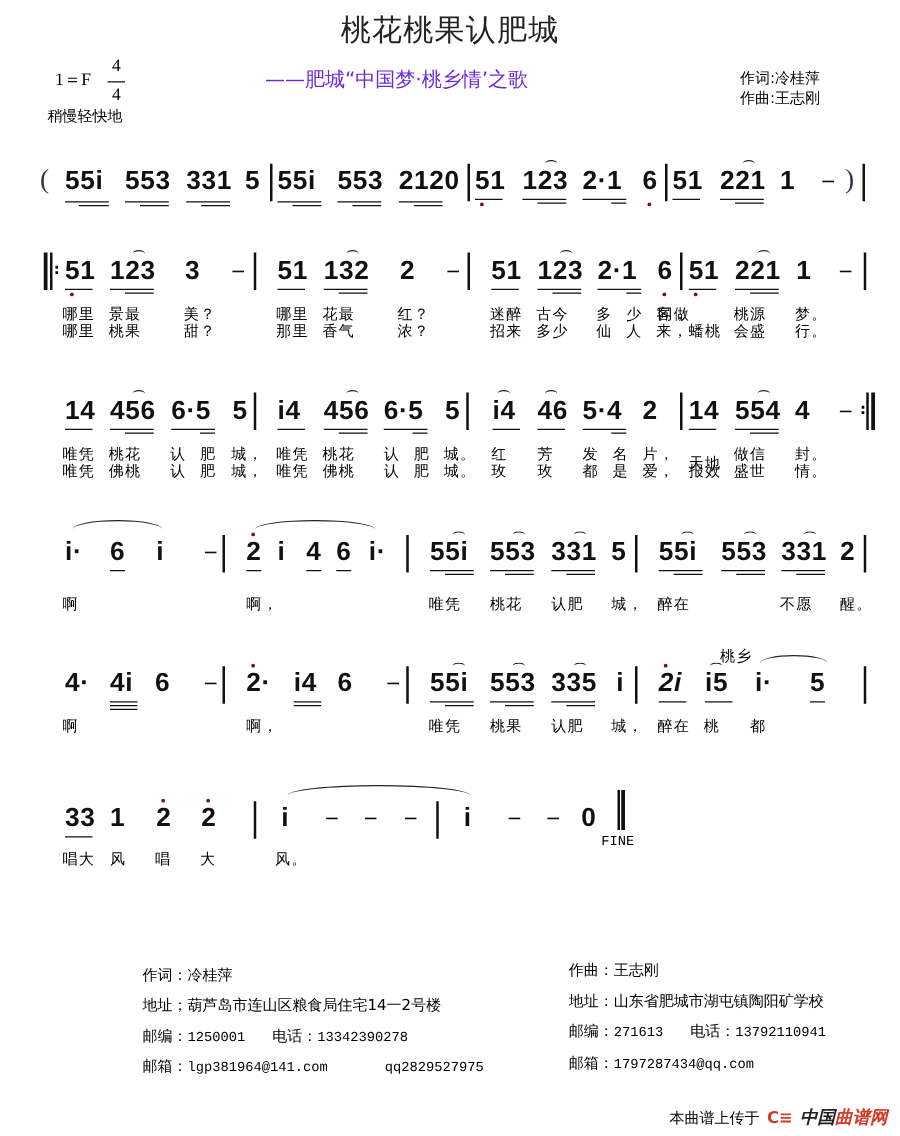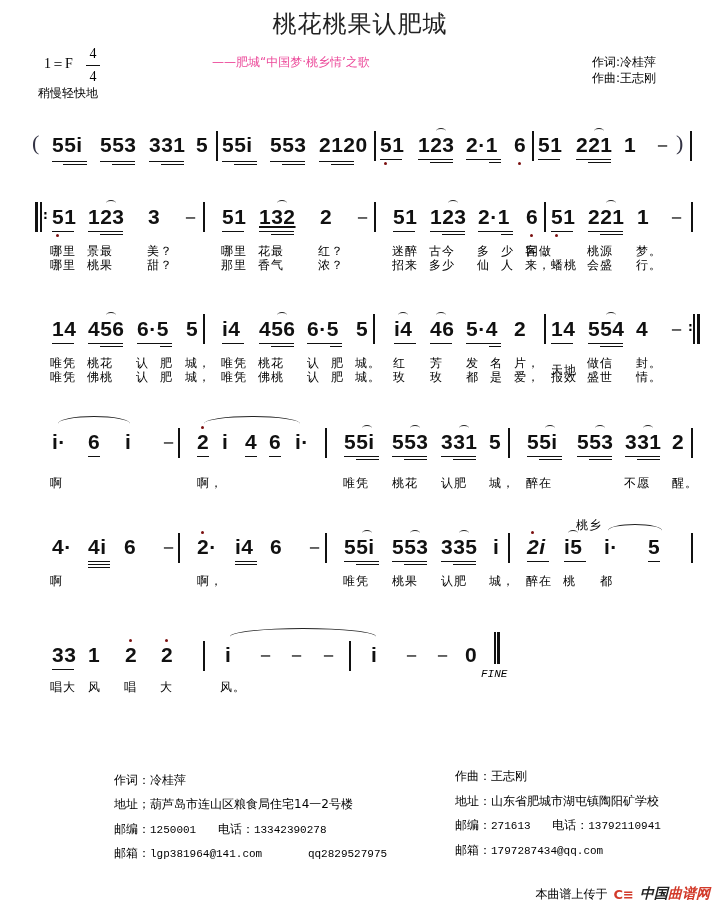--- a/index.html
+++ b/index.html
@@ -3,21 +3,21 @@
 <meta charset="utf-8">
 <style>
   html, body { margin:0; padding:0; background:#ffffff; }
   body { width:720px; height:909px; position:relative; overflow:hidden;
          font-family:"DejaVu Sans","Liberation Sans",sans-serif; color:#000; }
   .abs { position:absolute; }
   .title { left:0; width:720px; top:8px; text-align:center; font-size:24px; color:#222; letter-spacing:1px; }
   .key { left:44px; top:55px; font-size:14px; font-family:"Liberation Serif",serif; }
   .ts { left:86px; top:44px; width:14px; text-align:center; font-family:"Liberation Serif",serif; font-size:14px; line-height:20px; }
   .tempo { left:38px; top:85px; font-size:12px; }
-  .subtitle { left:212px; top:54px; font-size:12px; color:#ec4899; }
+  .subtitle { left:212px; top:54px; font-size:16px; color:#6d28d9; }
   .credits { left:592px; top:54px; font-size:12px; line-height:16px; }
   .system { position:absolute; left:0; width:720px; }
   .n { position:absolute; font-family:"Liberation Sans",sans-serif; font-weight:bold; font-size:21px; color:#111; line-height:24px; white-space:nowrap; letter-spacing:0.5px; }
   .bar { position:absolute; width:1.5px; background:#111; }
   .dbar { position:absolute; width:3px; background:#111; }
   .ul { position:absolute; height:1.3px; background:#111; }
   .dot-above { position:absolute; width:3px; height:3px; background:#7a1010; border-radius:50%; }
   .dot-below { position:absolute; width:3px; height:3px; background:#7a1010; border-radius:50%; }
   .tie { position:absolute; height:5px; border-top:1.2px solid #222; border-radius:50% 50% 0 0; }
   .slur { position:absolute; border-top:1.3px solid #222; border-radius:50% 50% 0 0; }
@@ -104,21 +104,21 @@
   <div class="dot-below" style="left:56px;top:34px;"></div>
   <span class="n" style="left:88px;top:5px;">123</span>
   <div class="tie" style="left:106px;top:0px;width:10px;"></div>
   <span class="n" style="left:148px;top:5px;">3</span>
   <span class="n" style="left:180px;top:5px;font-weight:normal;">－</span>
   <div class="ul" style="left:52px;top:31px;width:22px;"></div>
   <div class="ul" style="left:88px;top:31px;width:35px;"></div>
     <div class="ul" style="left:100px;top:34px;width:23px;"></div>
   <div class="bar" style="left:203px;top:2px;height:30px;"></div>
   <span class="n" style="left:222px;top:5px;">51</span>
-  <span class="n" style="left:259px;top:5px;text-decoration:underline;">132</span>
+  <span class="n" style="left:259px;top:5px;">132</span>
   <div class="tie" style="left:277px;top:0px;width:10px;"></div>
   <span class="n" style="left:320px;top:5px;">2</span>
   <span class="n" style="left:352px;top:5px;font-weight:normal;">－</span>
   <div class="ul" style="left:222px;top:31px;width:22px;"></div>
   <div class="ul" style="left:259px;top:31px;width:35px;"></div>
     <div class="ul" style="left:271px;top:34px;width:23px;"></div>
   <div class="bar" style="left:374px;top:2px;height:30px;"></div>
   <span class="n" style="left:393px;top:5px;">51</span>
   <span class="n" style="left:430px;top:5px;">123</span>
   <div class="tie" style="left:448px;top:0px;width:10px;"></div>
@@ -386,21 +386,21 @@
   <span class="n" style="left:255px;top:5px;font-weight:normal;">－</span>
   <span class="n" style="left:286px;top:5px;font-weight:normal;">－</span>
   <span class="n" style="left:318px;top:5px;font-weight:normal;">－</span>
   <div class="bar" style="left:349px;top:3px;height:30px;"></div>
   <span class="n" style="left:371px;top:5px;">i</span>
   <span class="n" style="left:401px;top:5px;font-weight:normal;">－</span>
   <span class="n" style="left:432px;top:5px;font-weight:normal;">－</span>
   <span class="n" style="left:465px;top:5px;">0</span>
   <div class="bar" style="left:494px;top:-6px;height:32px;"></div>
   <div class="dbar" style="left:497px;top:-6px;height:32px;"></div>
-  <span class="fine" style="left:481px;top:30px;font-style:italic;">FINE</span>
+  <span class="fine" style="left:481px;top:30px;">FINE</span>
 
   <span class="lyr" style="left:50px;top:42px;">唱大</span>
   <span class="lyr" style="left:88px;top:42px;">风</span>
   <span class="lyr" style="left:124px;top:42px;">唱</span>
   <span class="lyr" style="left:160px;top:42px;">大</span>
   <span class="lyr" style="left:220px;top:42px;">风。</span>
 </div>
 
 <div class="info" style="left:114px;top:772px;">作词：冷桂萍</div>
 <div class="info" style="left:114px;top:796px;">地址；葫芦岛市连山区粮食局住宅14一2号楼</div>

